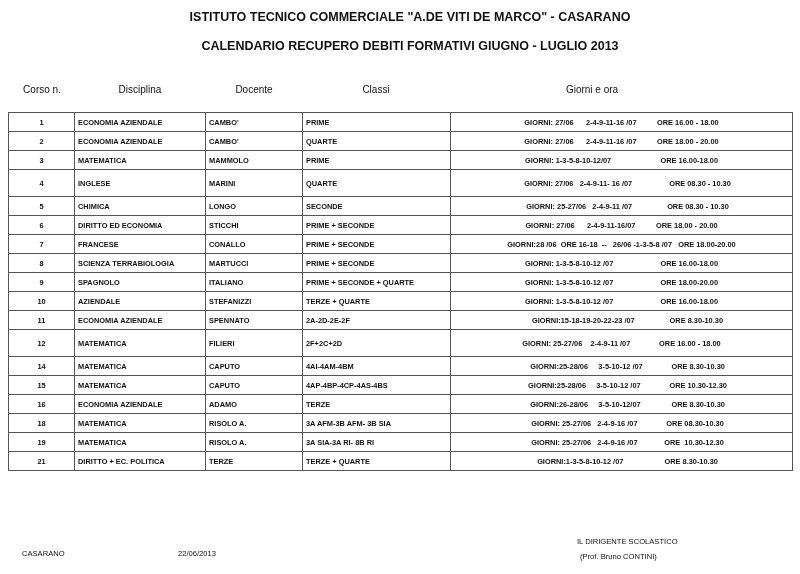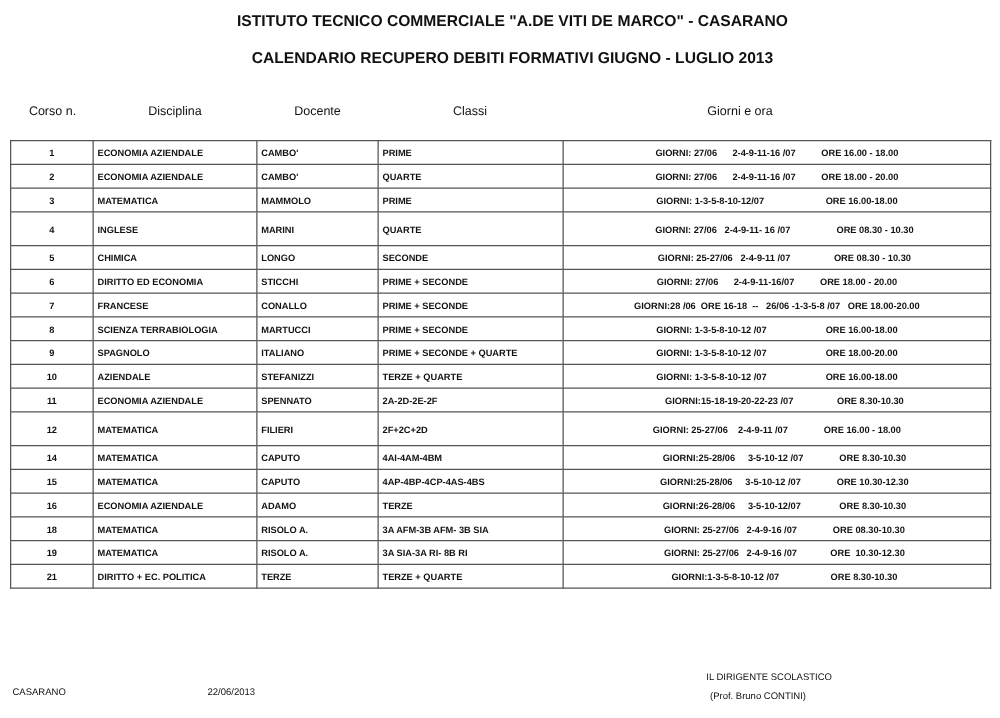--- a/index.html
+++ b/index.html
@@ -11,21 +11,21 @@
   #t2 { top: 39px; left: 10px; }
   .hdr { position: absolute; top: 84px; font-size: 10px; 
          transform: translateX(-50%); white-space: nowrap; }
   table.cal { position: absolute; left: 8px; top: 112px; border-collapse: collapse;
               width: 784px; font-size: 7.4px; font-weight: bold; table-layout: fixed; }
   table.cal td { border: 1px solid #555; padding: 0 3px; height: 18px; white-space: pre; overflow: hidden; }
   table.cal tr.tall td { height: 26px; }
   table.cal td.num { text-align: center; }
   table.cal td.g.center { text-align: center; }
   table.cal td.g.left { text-align: center; padding-left: 15px; }
-  .foot { position: absolute; font-size: 7.6px; white-space: nowrap; }
+  .foot { position: absolute; font-size: 7.6px; white-space: nowrap; margin-left: 12px; }
 </style>
 </head>
 <body>
 
 <div id="t1" class="title">ISTITUTO  TECNICO COMMERCIALE  "A.DE VITI DE MARCO"   -   CASARANO</div>
 <div id="t2" class="title">CALENDARIO  RECUPERO  DEBITI  FORMATIVI   GIUGNO - LUGLIO   2013</div>
 
 <div class="hdr" style="left:42px">Corso n.</div>
 <div class="hdr" style="left:140px">Disciplina</div>
 <div class="hdr" style="left:254px">Docente</div>

